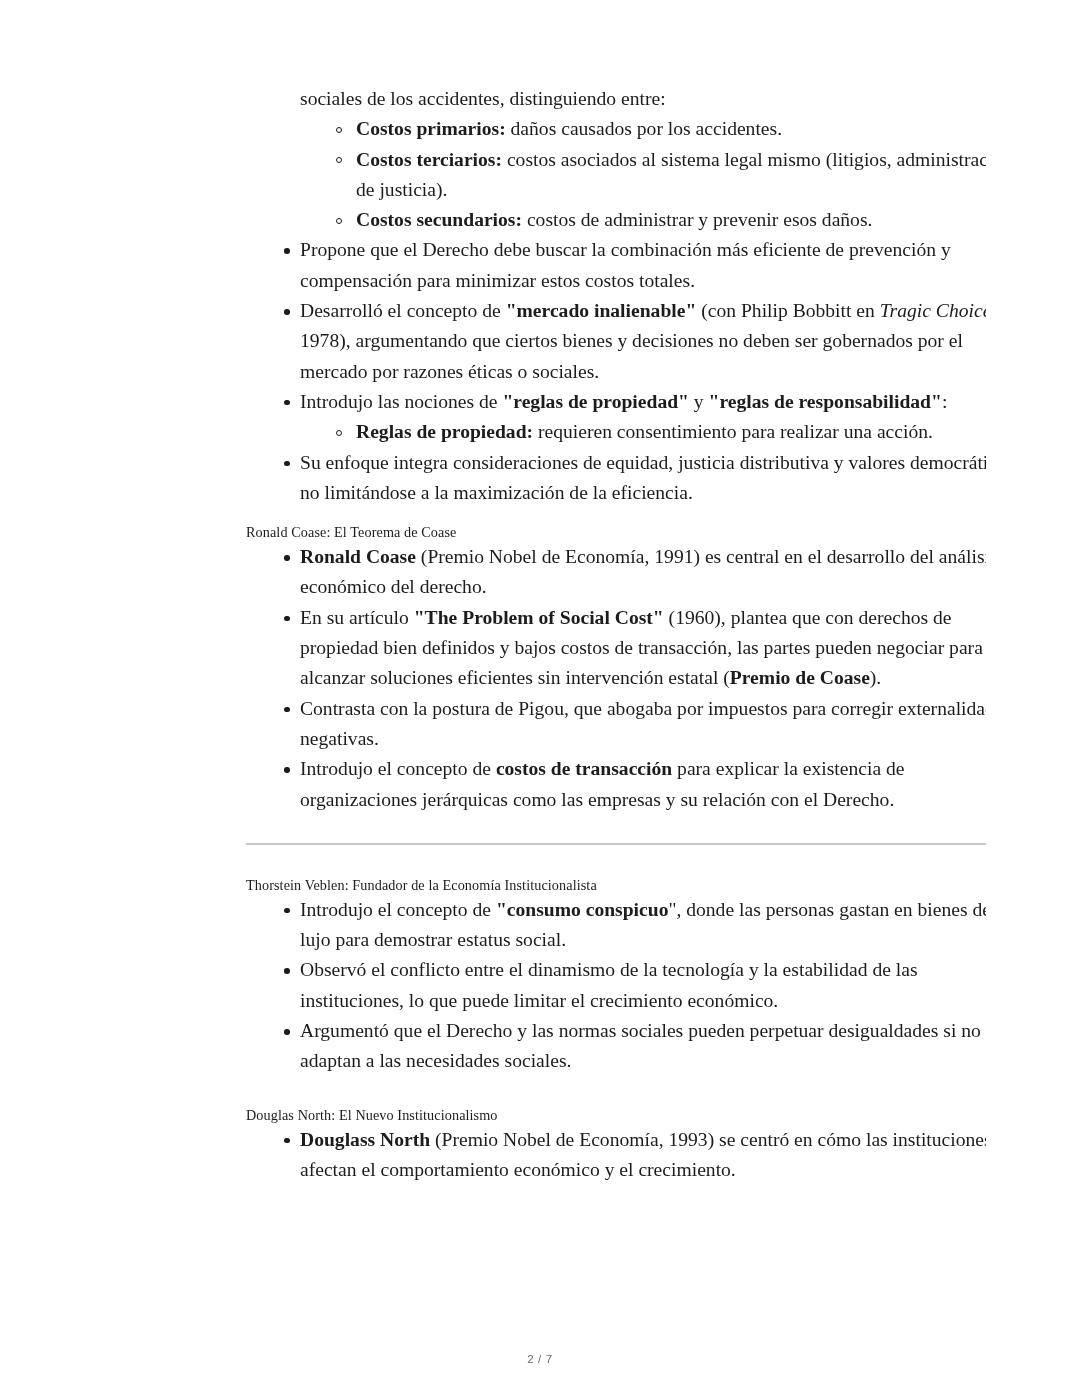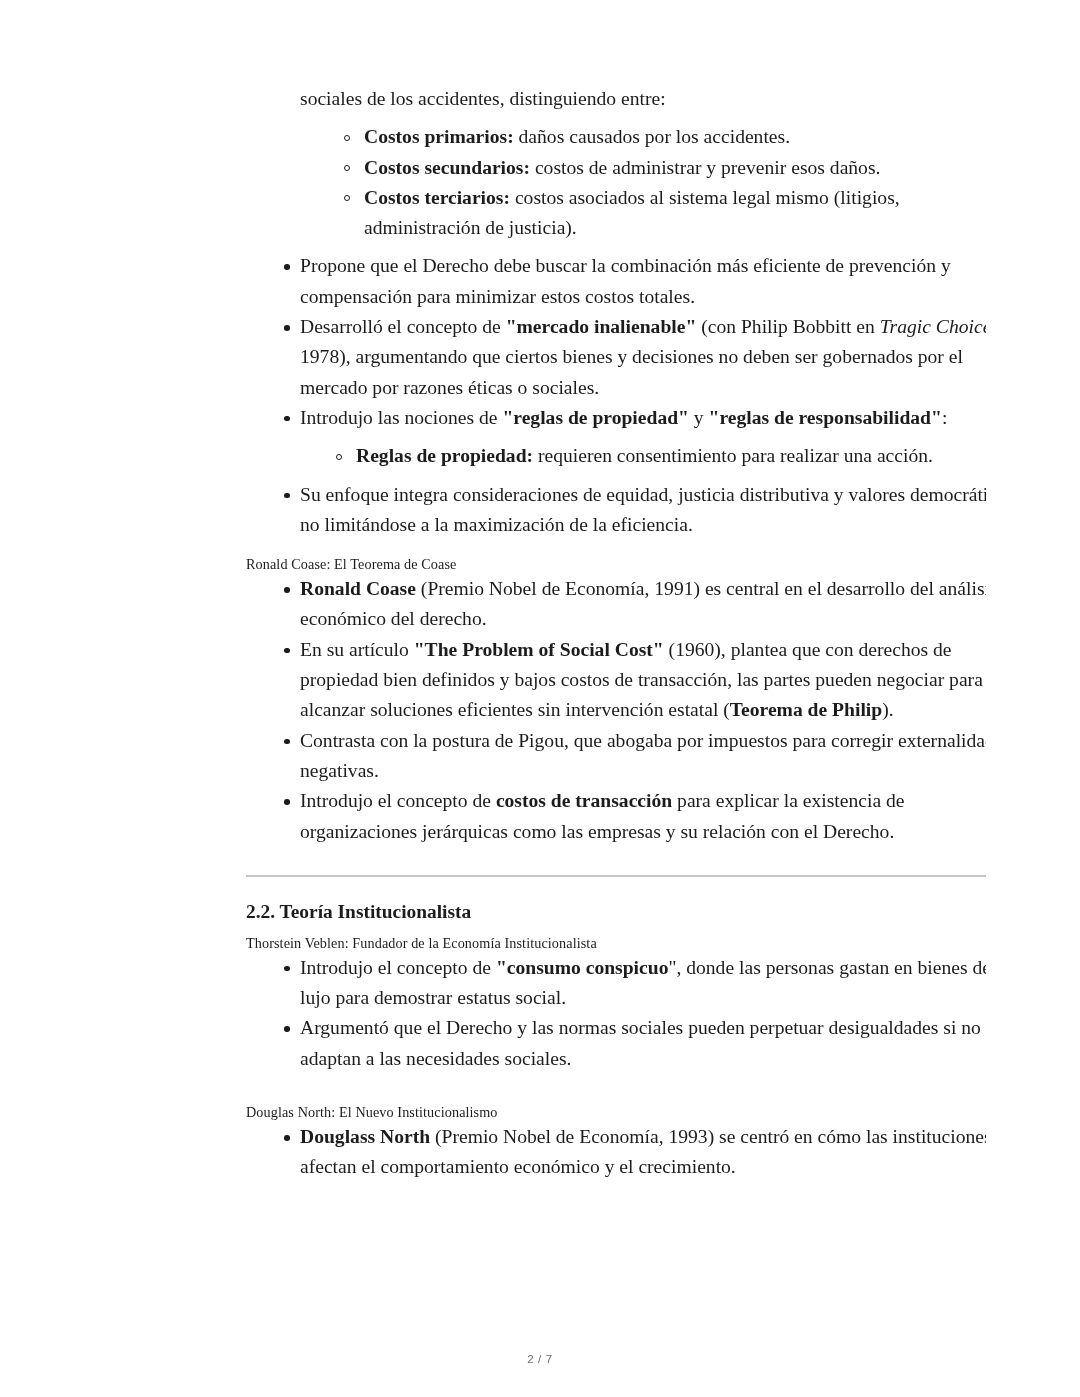--- a/index.html
+++ b/index.html
@@ -45,21 +45,21 @@
     left: 38px;
     top: 13px;
     width: 5.5px;
     height: 5.5px;
     border-radius: 50%;
     background: #1c1c1c;
   }
 
   ul.lvl2 {
     list-style: none;
-    margin: 8px;
+    margin: 0;
     padding: 0;
   }
   ul.lvl2 > li {
     position: relative;
     padding-left: 56px;
     font-size: 19.6px;
     line-height: 30.3px;
   }
   ul.lvl2 > li > .txt::before {
     content: "";
@@ -143,57 +143,57 @@
 <body>
 
 <div class="page">
 
   <div class="content">
 
     <div class="lead-wrap">
       <p class="lead">sociales de los accidentes, distinguiendo entre:</p>
       <ul class="lvl2" id="lead-sublist">
           <li><span class="txt"><b>Costos primarios:</b><span> daños causados por los accidentes.</span></span></li>
+          <li><span class="txt"><b>Costos terciarios:</b><span> costos asociados al sistema legal mismo (litigios, administración de justicia).</span></span></li>
           <li><span class="txt"><b>Costos secundarios:</b><span> costos de administrar y prevenir esos daños.</span></span></li>
-          <li><span class="txt"><b>Costos terciarios:</b><span> costos asociados al sistema legal mismo (litigios, administración de justicia).</span></span></li>
         </ul>
     </div>
 
     <ul class="lvl1" id="calabresi-list">
         <li><span class="txt"><span>Propone que el Derecho debe buscar la combinación más eficiente de prevención y compensación para minimizar estos costos totales.</span></span></li>
         <li><span class="txt"><span>Desarrolló el concepto de </span><b>"mercado inalienable"</b><span> (con Philip Bobbitt en </span><i>Tragic Choices</i><span>, 1978), argumentando que ciertos bienes y decisiones no deben ser gobernados por el mercado por razones éticas o sociales.</span></span></li>
         <li><span class="txt"><span>Introdujo las nociones de </span><b>"reglas de propiedad"</b><span> y </span><b>"reglas de responsabilidad"</b><span>:</span></span><ul class="lvl2">
             <li><span class="txt"><b>Reglas de propiedad:</b><span> requieren consentimiento para realizar una acción.</span></span></li>
           </ul></li>
         <li><span class="txt"><span>Su enfoque integra consideraciones de equidad, justicia distributiva y valores democráticos, no limitándose a la maximización de la eficiencia.</span></span></li>
       </ul>
 
     <div class="spacer-14"></div>
 
     <h3 class="h-sub">Ronald Coase: El Teorema de Coase</h3>
 
     <ul class="lvl1" id="coase-list">
         <li><span class="txt"><b>Ronald Coase</b><span> (Premio Nobel de Economía, 1991) es central en el desarrollo del análisis económico del derecho.</span></span></li>
-        <li><span class="txt"><span>En su artículo </span><b>"The Problem of Social Cost"</b><span> (1960), plantea que con derechos de propiedad bien definidos y bajos costos de transacción, las partes pueden negociar para alcanzar soluciones eficientes sin intervención estatal (</span><b>Teorema de Philip</b><span>).</span></span></li>
+        <li><span class="txt"><span>En su artículo </span><b>"The Problem of Social Cost"</b><span> (1960), plantea que con derechos de propiedad bien definidos y bajos costos de transacción, las partes pueden negociar para alcanzar soluciones eficientes sin intervención estatal (</span><b>Premio de Coase</b><span>).</span></span></li>
         <li><span class="txt"><span>Contrasta con la postura de Pigou, que abogaba por impuestos para corregir externalidades negativas.</span></span></li>
         <li><span class="txt"><span>Introdujo el concepto de </span><b>costos de transacción</b><span> para explicar la existencia de organizaciones jerárquicas como las empresas y su relación con el Derecho.</span></span></li>
       </ul>
 
     <div class="spacer-28"></div>
     <hr class="rule">
     <div class="spacer-22"></div>
 
-    <h2 class="h-section">2.2. Teoría Institucionalista</h2>
 
     <div class="spacer-8"></div>
 
     <h3 class="h-sub">Thorstein Veblen: Fundador de la Economía Institucionalista</h3>
 
     <ul class="lvl1" id="veblen-list">
         <li><span class="txt"><span>Introdujo el concepto de </span><b>"consumo conspicuo</b><span>", donde las personas gastan en bienes de lujo para demostrar estatus social.</span></span></li>
+        <li><span class="txt"><span>Observó el conflicto entre el dinamismo de la tecnología y la estabilidad de las instituciones, lo que puede limitar el crecimiento económico.</span></span></li>
         <li><span class="txt"><span>Argumentó que el Derecho y las normas sociales pueden perpetuar desigualdades si no se adaptan a las necesidades sociales.</span></span></li>
       </ul>
 
     <div class="spacer-28"></div>
 
     <h3 class="h-sub">Douglas North: El Nuevo Institucionalismo</h3>
 
     <ul class="lvl1" id="north-list">
         <li><span class="txt"><b>Douglass North</b><span> (Premio Nobel de Economía, 1993) se centró en cómo las instituciones afectan el comportamiento económico y el crecimiento.</span></span></li>
       </ul>

